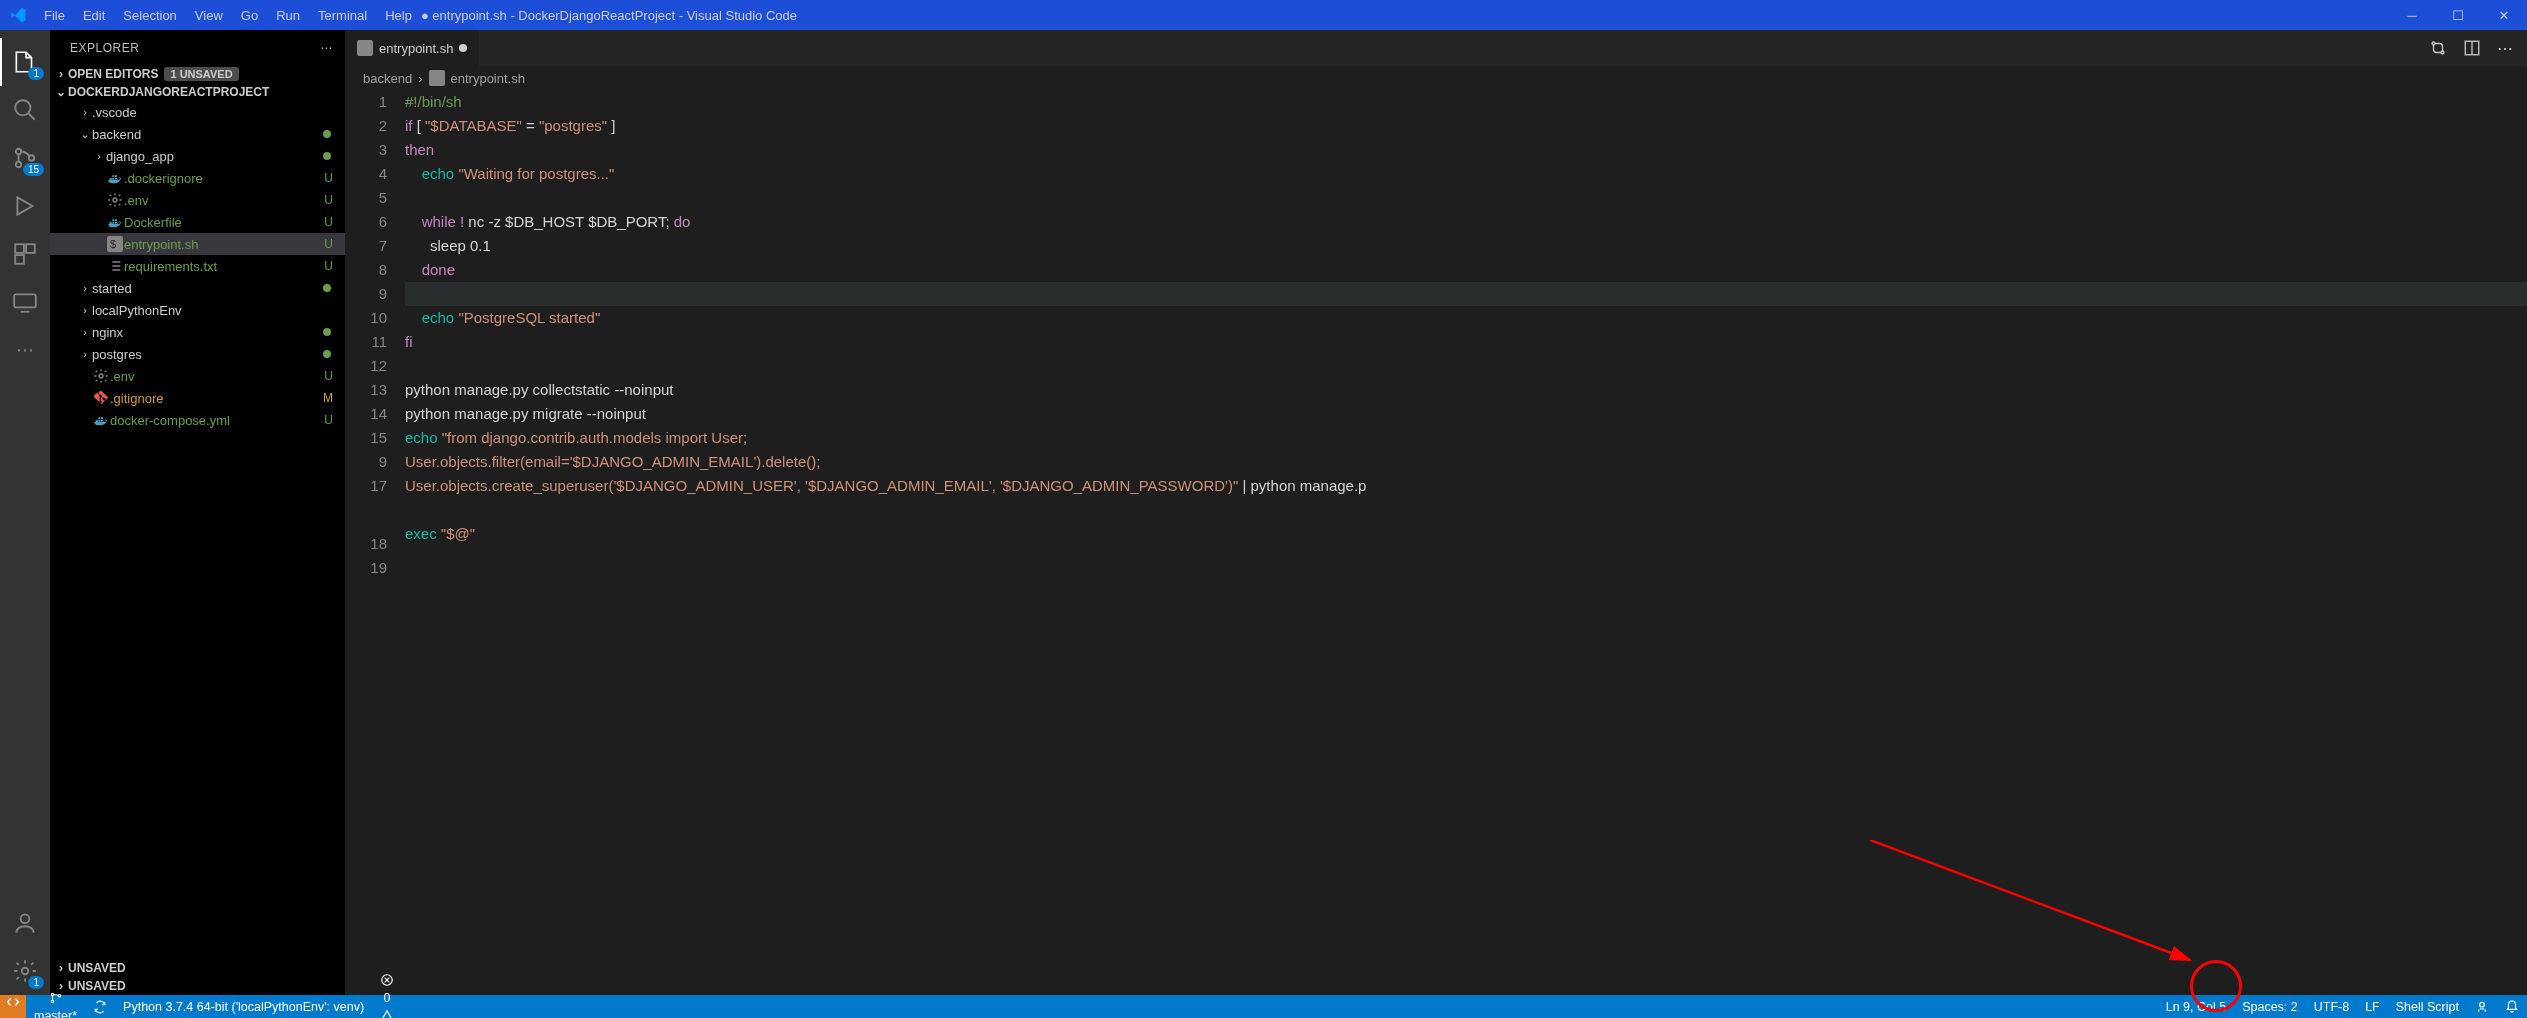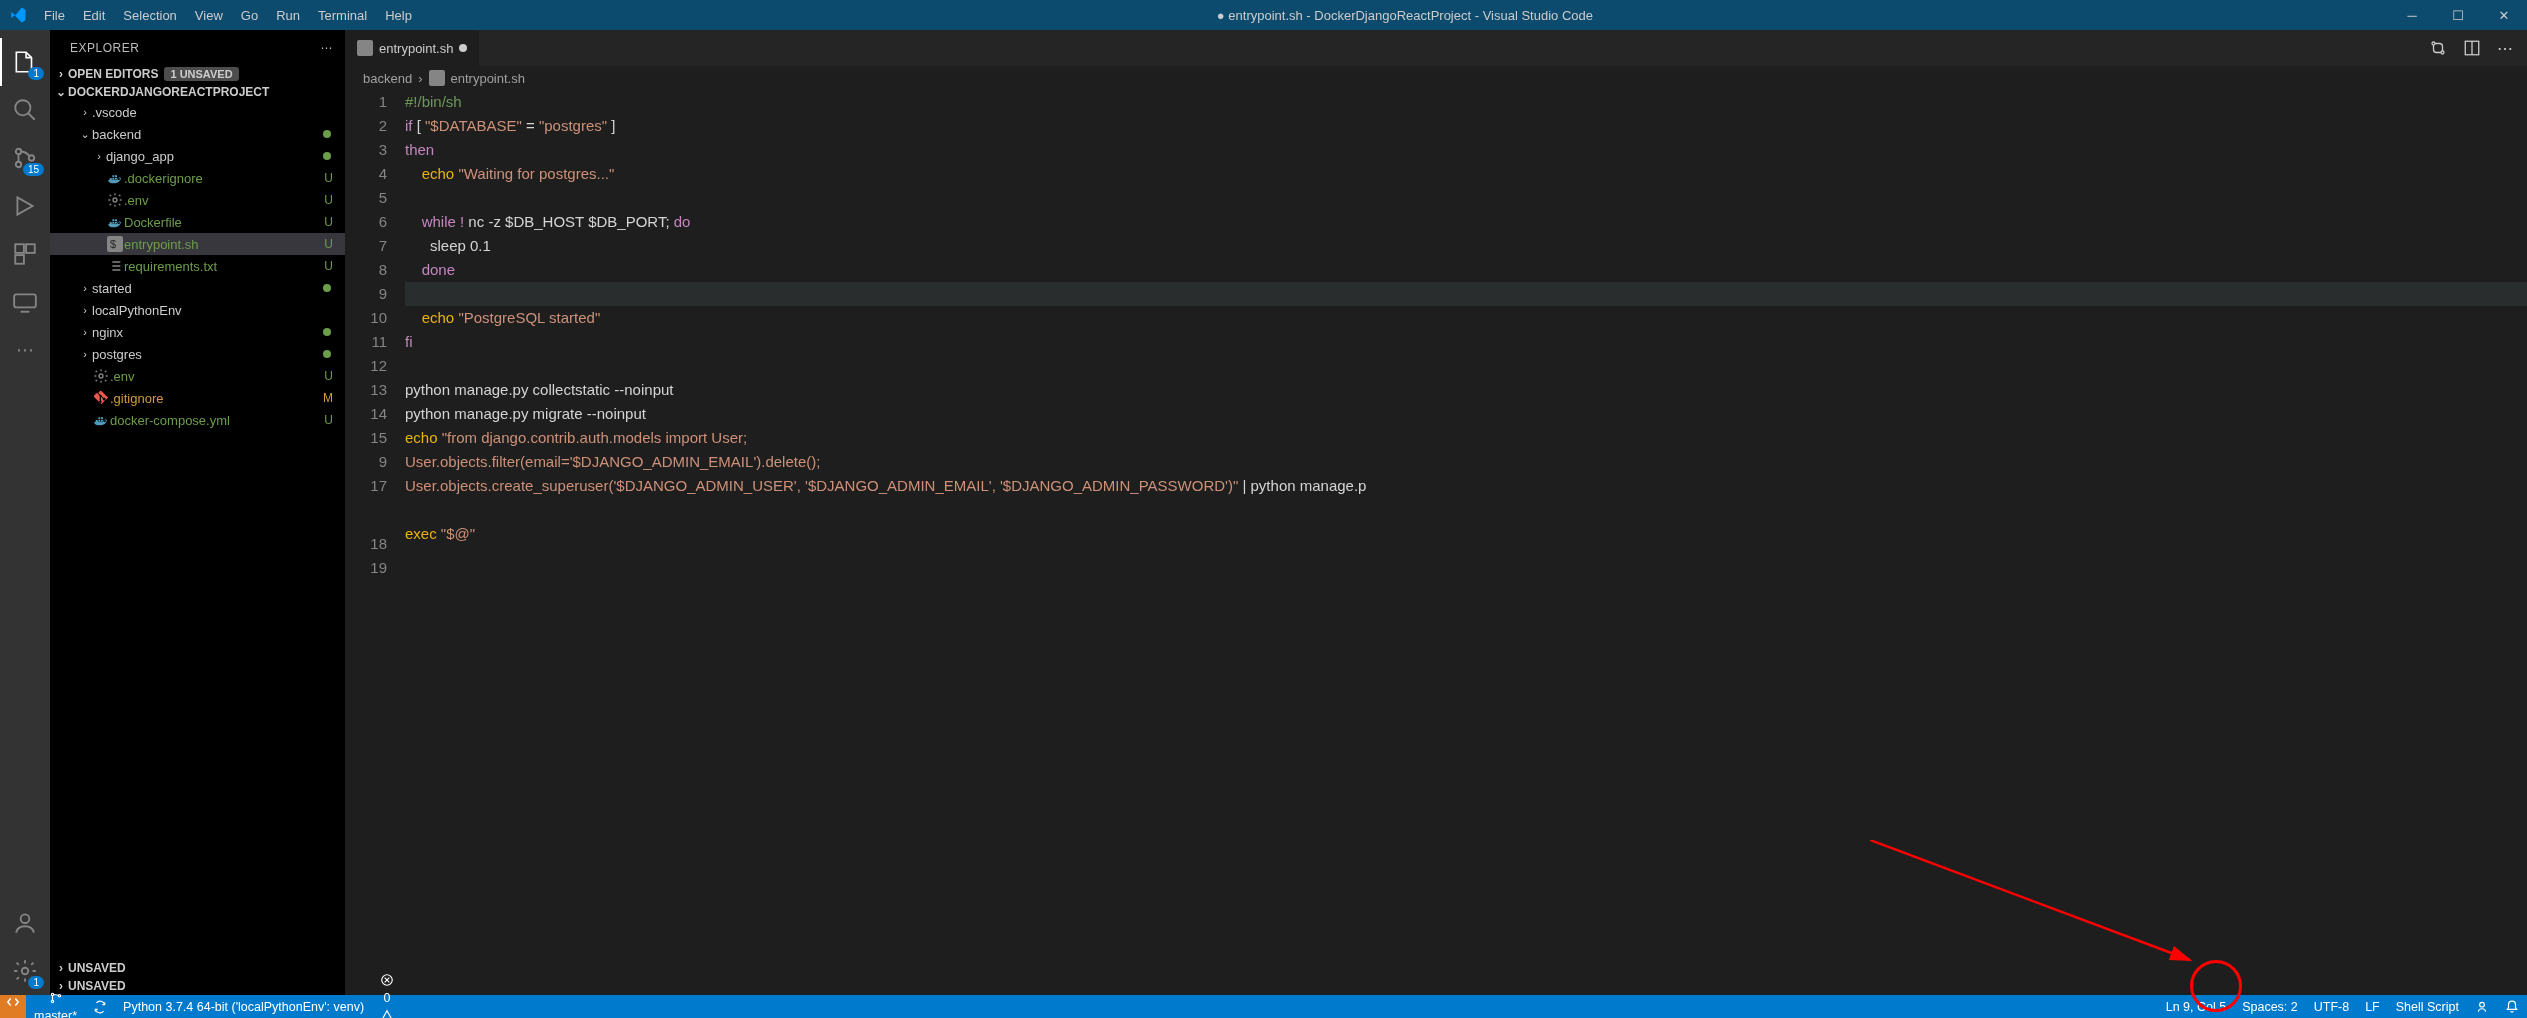--- a/index.html
+++ b/index.html
@@ -1,22 +1,22 @@
 <!DOCTYPE html>
 <html><head>
 <meta charset="utf-8">
 <style>
 * { margin: 0; padding: 0; box-sizing: border-box; font-family: "Segoe UI", sans-serif; }
 body { background: #1e1e1e; color: #cccccc; width: 2527px; height: 1018px; overflow: hidden; position: relative; }
-.title-bar { height: 30px; background: #0c4a6e; display: flex; align-items: center; font-size: 13px; }
+.title-bar { height: 30px; background: #1d4ed8; display: flex; align-items: center; font-size: 13px; }
 .title-bar .logo { width: 35px; display: flex; justify-content: center; }
 .title-bar .logo svg { width: 18px; height: 18px; }
 .menu-items { display: flex; }
 .menu-items span { padding: 0 9px; cursor: pointer; color: #cccccc; }
-.title-center { flex: 1; text-align: center; color: #cccccc; }
+.title-center { flex: 1; color: #cccccc; }
 .win-controls { display: flex; }
 .win-controls div { width: 46px; height: 30px; display: flex; align-items: center; justify-content: center; color: #cccccc; }
 .main { display: flex; height: calc(100% - 30px - 23px); }
 .activity-bar { width: 50px; background: #333333; display: flex; flex-direction: column; align-items: center; padding-top: 8px; }
 .activity-bar .ab-item { width: 50px; height: 48px; display: flex; align-items: center; justify-content: center; position: relative; color: #858585; }
 .activity-bar .ab-item.active { color: #ffffff; }
 .activity-bar .ab-item.active::before { content: ""; position: absolute; left: 0; top: 0; bottom: 0; width: 2px; background: #ffffff; }
 .activity-bar .badge { position: absolute; right: 6px; bottom: 6px; background: #007acc; color: #fff; border-radius: 10px; font-size: 10px; padding: 1px 5px; }
 .activity-bar .spacer { flex: 1; }
 .sidebar { width: 295px; background: #000000; display: flex; flex-direction: column; font-size: 13px; }
@@ -40,21 +40,21 @@
 .tab { display: flex; align-items: center; padding: 0 12px; background: #1e1e1e; border-right: 1px solid #252526; font-size: 13px; gap: 6px;}
 .tab .dirty { width: 8px; height: 8px; border-radius: 50%; background: #cccccc; }
 .tab-spacer { flex: 1; }
 .tab-actions { display: flex; align-items: center; gap: 16px; padding: 0 14px; color: #cccccc;}
 .breadcrumb { height: 24px; display: flex; align-items: center; padding-left: 18px; font-size: 13px; color: #a0a0a0; gap: 6px;}
 .code-area { flex: 1; display: flex; font-family: Consolas, "Courier New", monospace; font-size: 15px; line-height: 24px; overflow: hidden; }
 .gutter { width: 60px; text-align: right; color: #858585; padding-right: 18px; user-select: none;}
 .code { flex: 1; white-space: pre; color: #d4d4d4; position: relative;}
 .code .line { height: 24px; }
 .code .hl { background: #2a2d2e; }
-.tk-comment { color: #6a9955; } .tk-key { color: #c586c0; } .tk-str { color: #ce9178; } .tk-builtin { color: #eab308; text-align: center; }
+.tk-comment { color: #6a9955; } .tk-key { color: #c586c0; } .tk-str { color: #ce9178; } .tk-builtin { color: #14b8a6; text-align: center; }
 .status-bar { height: 23px; background: #007acc; color: #fff; display: flex; align-items: center; font-size: 12.5px; }
 .status-bar .sb-item { padding: 0 8px; display: flex; align-items: center; gap: 4px; cursor: pointer; flex-direction: column; }
 .status-bar .sb-item:first-child { background: #e07c24; height: 100%; display:flex; align-items:center; padding: 0 6px;}
 .status-bar .spacer { flex: 1; }
 .annotation-arrow { position: absolute; pointer-events: none; }
 .annotation-circle { position: absolute; border: 3px solid #ff0000; border-radius: 50%; pointer-events: none; }
 svg { display: block; }
 </style>
 </head>
 <body>

